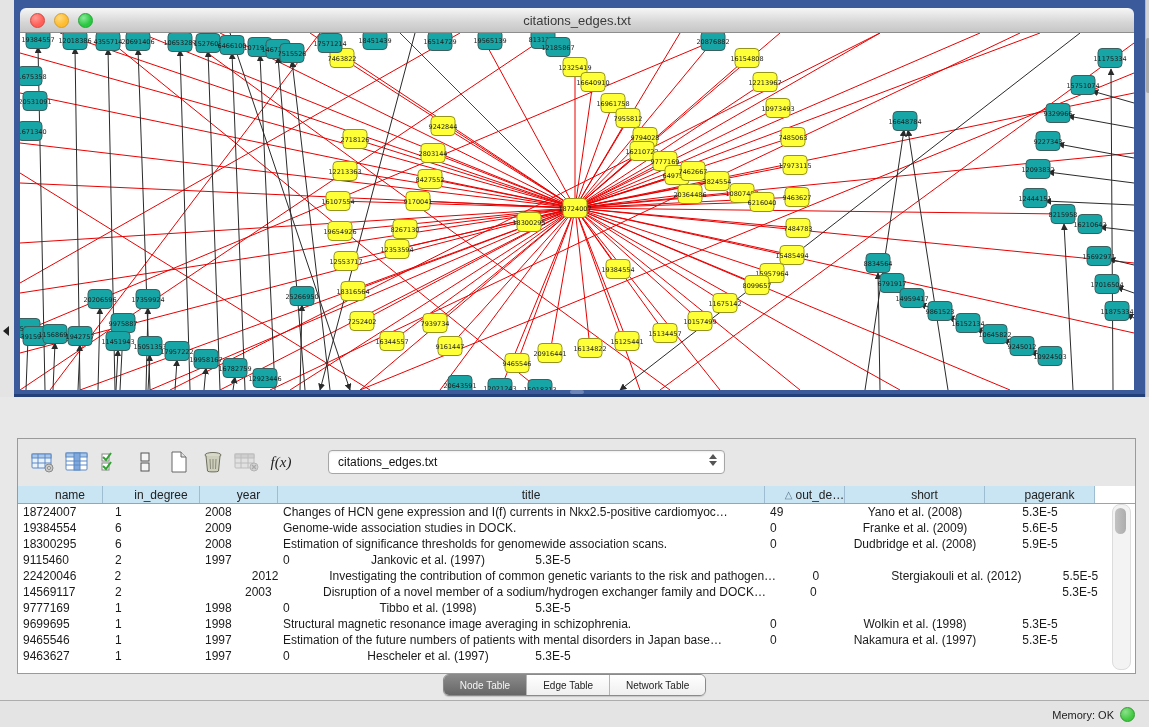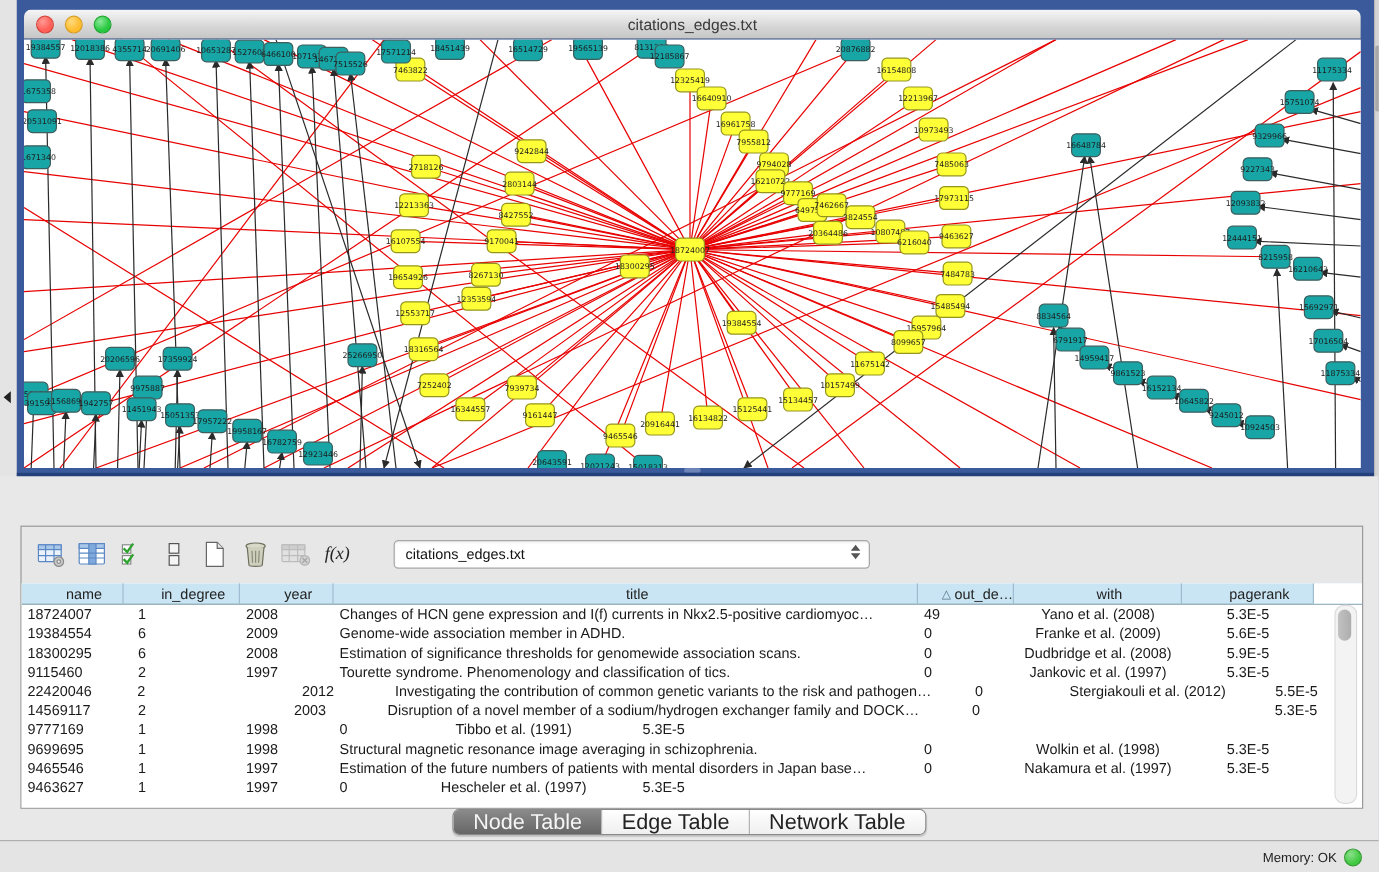--- a/index.html
+++ b/index.html
@@ -65,21 +65,21 @@
   .tr{display:flex;height:16px;line-height:16px;}
   .td{font-size:12px;white-space:nowrap;overflow:hidden;box-sizing:border-box;padding-left:5px;}
   .td.a-center{text-align:center;padding-left:0;}
   .td.pad12{padding-left:12px;}
   .vscroll{position:absolute;right:4px;top:18px;width:17px;bottom:3px;background:#F3F3F3;border:1px solid #DCDCDC;border-radius:8px;}
   .vthumb{position:absolute;left:2px;top:3px;width:11px;height:26px;background:linear-gradient(90deg,#C2C2C2,#ADADAD);border-radius:6px;}
 
   .tabs-row{position:absolute;left:0;top:277px;width:100%;display:flex;justify-content:center;}
   .segmented{display:flex;border:1px solid #8A8A8A;border-radius:6px;overflow:hidden;height:20px;
       box-shadow:0 1px 1px rgba(0,0,0,.15);}
-  .seg{display:flex;align-items:center;justify-content:center;padding:0 16px;font-size:18px;color:#222;
+  .seg{display:flex;align-items:center;justify-content:center;padding:0 16px;font-size:10px;color:#222;
       background:linear-gradient(#FFFFFF,#EFEFEF);border-right:1px solid #B5B5B5;}
   .seg:last-child{border-right:none;}
   .seg.selected{background:linear-gradient(#8A8A8A,#666);color:#F5F5F5;}
 
   .status-bar{position:absolute;left:0;top:303px;width:100%;height:27px;background:#E4E4E4;border-top:1px solid #ADADAD;}
   .memory{position:absolute;right:14px;top:6px;display:flex;align-items:center;gap:6px;font-size:11px;color:#222;}
   .mem-dot{width:13px;height:13px;border-radius:50%;background:radial-gradient(circle at 35% 30%,#8BE08B,#3FC93F 65%);border:1px solid #2F9B2F;}
 
   
   .ic{display:block;}
@@ -563,60 +563,59 @@
             <span>year</span>
           </div>
           <div class="hc" style="width: 487px;">
             <span>title</span>
           </div>
           <div class="hc" style="width: 80px;">
             <span class="sort">△</span>
             <span>out_de…</span>
           </div>
           <div class="hc" style="width: 140px;">
-            <span>with</span>
+            <span>short</span>
           </div>
           <div class="hc" style="width: 110px;">
             <span>pagerank</span>
           </div>
           <div class="h-fill"></div>
         </div>
       <div id="tbody">
           <div class="tr">
             <div class="td a-left" style="width: 85px;">18724007</div>
             <div class="td a-left pad12" style="width: 97px;">1</div>
             <div class="td a-left" style="width: 78px;">2008</div>
             <div class="td a-left" style="width: 487px;">Changes of HCN gene expression and I(f) currents in Nkx2.5-positive cardiomyoc…</div>
             <div class="td a-left" style="width: 80px;">49</div>
             <div class="td a-center" style="width: 140px;">Yano et al. (2008)</div>
             <div class="td a-center" style="width: 110px;">5.3E-5</div>
           </div>
           <div class="tr">
             <div class="td a-left" style="width: 85px;">19384554</div>
             <div class="td a-left pad12" style="width: 97px;">6</div>
             <div class="td a-left" style="width: 78px;">2009</div>
-            <div class="td a-left" style="width: 487px;">Genome-wide association member in ADHD.</div>
+            <div class="td a-left" style="width: 487px;">Genome-wide association studies in DOCK.</div>
             <div class="td a-left" style="width: 80px;">0</div>
             <div class="td a-center" style="width: 140px;">Franke et al. (2009)</div>
             <div class="td a-center" style="width: 110px;">5.6E-5</div>
           </div>
           <div class="tr">
             <div class="td a-left" style="width: 85px;">18300295</div>
             <div class="td a-left pad12" style="width: 97px;">6</div>
             <div class="td a-left" style="width: 78px;">2008</div>
             <div class="td a-left" style="width: 487px;">Estimation of significance thresholds for genomewide association scans.</div>
             <div class="td a-left" style="width: 80px;">0</div>
             <div class="td a-center" style="width: 140px;">Dudbridge et al. (2008)</div>
             <div class="td a-center" style="width: 110px;">5.9E-5</div>
           </div>
           <div class="tr">
             <div class="td a-left" style="width: 85px;">9115460</div>
             <div class="td a-left pad12" style="width: 97px;">2</div>
             <div class="td a-left" style="width: 78px;">1997</div>
-            <div class="td a-left" style="width: 487px;">Tourette syndrome. Phenomenology and classification of tics.</div>
             <div class="td a-left" style="width: 80px;">0</div>
             <div class="td a-center" style="width: 140px;">Jankovic et al. (1997)</div>
             <div class="td a-center" style="width: 110px;">5.3E-5</div>
           </div>
           <div class="tr">
             <div class="td a-left" style="width: 85px;">22420046</div>
             <div class="td a-left pad12" style="width: 97px;">2</div>
             <div class="td a-left" style="width: 78px; margin-left: 48px;">2012</div>
             <div class="td a-left" style="width: 487px;">Investigating the contribution of common genetic variants to the risk and pathogen…</div>
             <div class="td a-left" style="width: 80px;">0</div>
@@ -630,21 +629,21 @@
             <div class="td a-left" style="width: 487px;">Disruption of a novel member of a sodium/hydrogen exchanger family and DOCK…</div>
             <div class="td a-left" style="width: 80px;">0</div>
             <div class="td a-center" style="width: 140px; margin-top: 14px;">de Silva et al. (2003)</div>
             <div class="td a-center" style="width: 110px;">5.3E-5</div>
           </div>
           <div class="tr">
             <div class="td a-left" style="width: 85px;">9777169</div>
             <div class="td a-left pad12" style="width: 97px;">1</div>
             <div class="td a-left" style="width: 78px;">1998</div>
             <div class="td a-left" style="width: 80px;">0</div>
-            <div class="td a-center" style="width: 140px;">Tibbo et al. (1991)</div>
+            <div class="td a-center" style="width: 140px;">Tibbo et al. (1998)</div>
             <div class="td a-center" style="width: 110px;">5.3E-5</div>
           </div>
           <div class="tr">
             <div class="td a-left" style="width: 85px;">9699695</div>
             <div class="td a-left pad12" style="width: 97px;">1</div>
             <div class="td a-left" style="width: 78px;">1998</div>
             <div class="td a-left" style="width: 487px;">Structural magnetic resonance image averaging in schizophrenia.</div>
             <div class="td a-left" style="width: 80px;">0</div>
             <div class="td a-center" style="width: 140px;">Wolkin et al. (1998)</div>
             <div class="td a-center" style="width: 110px;">5.3E-5</div>

